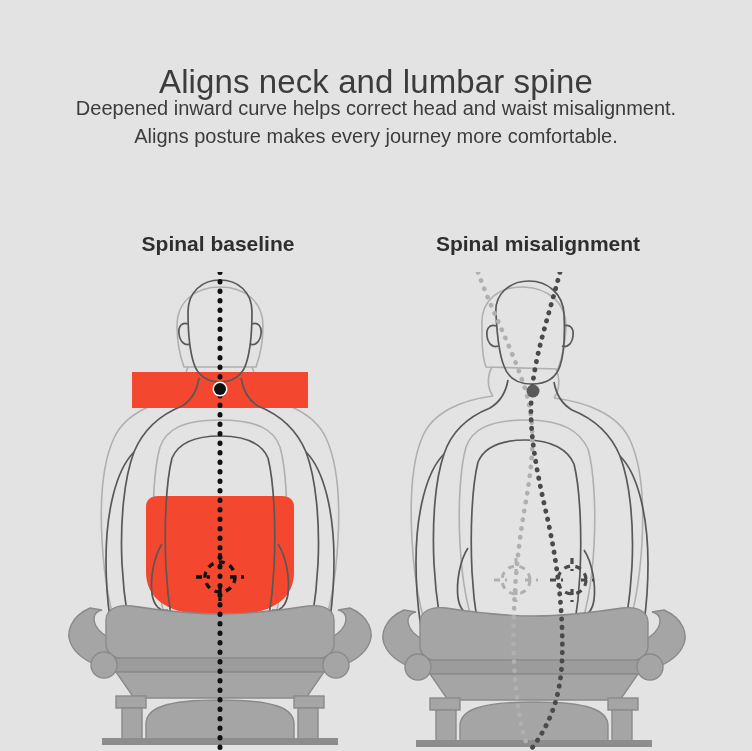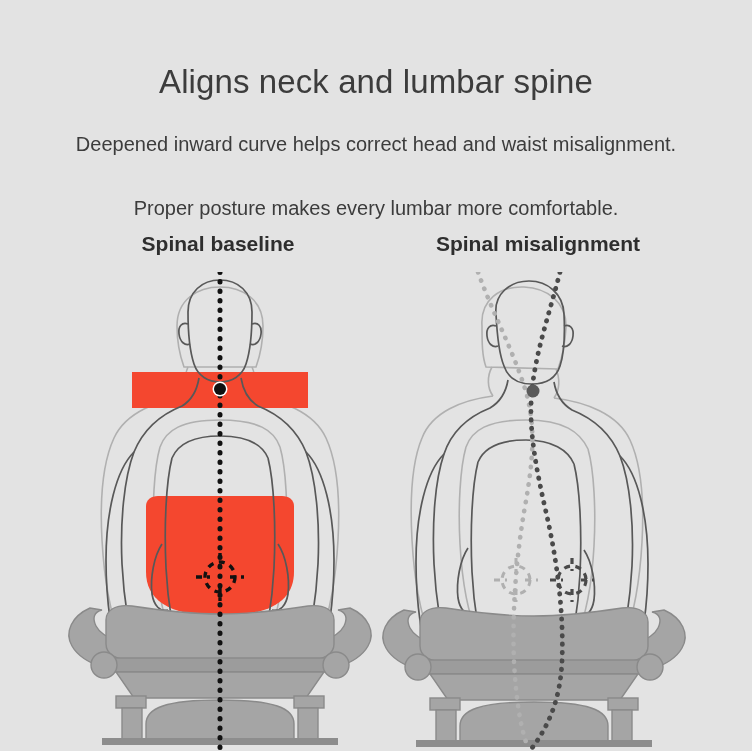--- a/index.html
+++ b/index.html
@@ -37,21 +37,21 @@
     position: absolute;
     top: 94px;
     left: 0;
     width: 752px;
     text-align: center;
     font-size: 20px;
     font-weight: 400;
     color: #3c3c3c;
     line-height: 1.42;
   }
-  .subhead div { white-space: nowrap; margin-top: 36px; }
+  .subhead div { white-space: nowrap; }
   .panel-label {
     position: absolute;
     font-size: 21px;
     font-weight: 700;
     color: #2e2e2e;
     text-align: center;
     white-space: nowrap;
   }
   #label-left  { top: 232px; left: 68px;  width: 300px; }
   #label-right { top: 232px; left: 388px; width: 300px; }
@@ -67,21 +67,21 @@
 </style>
 </head>
 <body>
 
 <div class="page">
 
   <h1 class="headline">Aligns neck and lumbar spine</h1>
 
   <div class="subhead">
     <div>Deepened inward curve helps correct head and waist misalignment.</div>
-    <div>Proper posture makes every lumbar more comfortable.</div>
+    <div>Aligns posture makes every journey more comfortable.</div>
   </div>
 
   <div class="panel-label" id="label-right">Spinal misalignment</div>
   <div class="panel-label" id="label-left">Spinal baseline</div>
 
   <div class="figure" id="figure-left">
     <svg width="332" height="479" viewBox="0 0 332 479" xmlns="http://www.w3.org/2000/svg">
       <defs>
         <clipPath id="clipL">
             <rect x="0" y="0" width="332" height="479"></rect>

